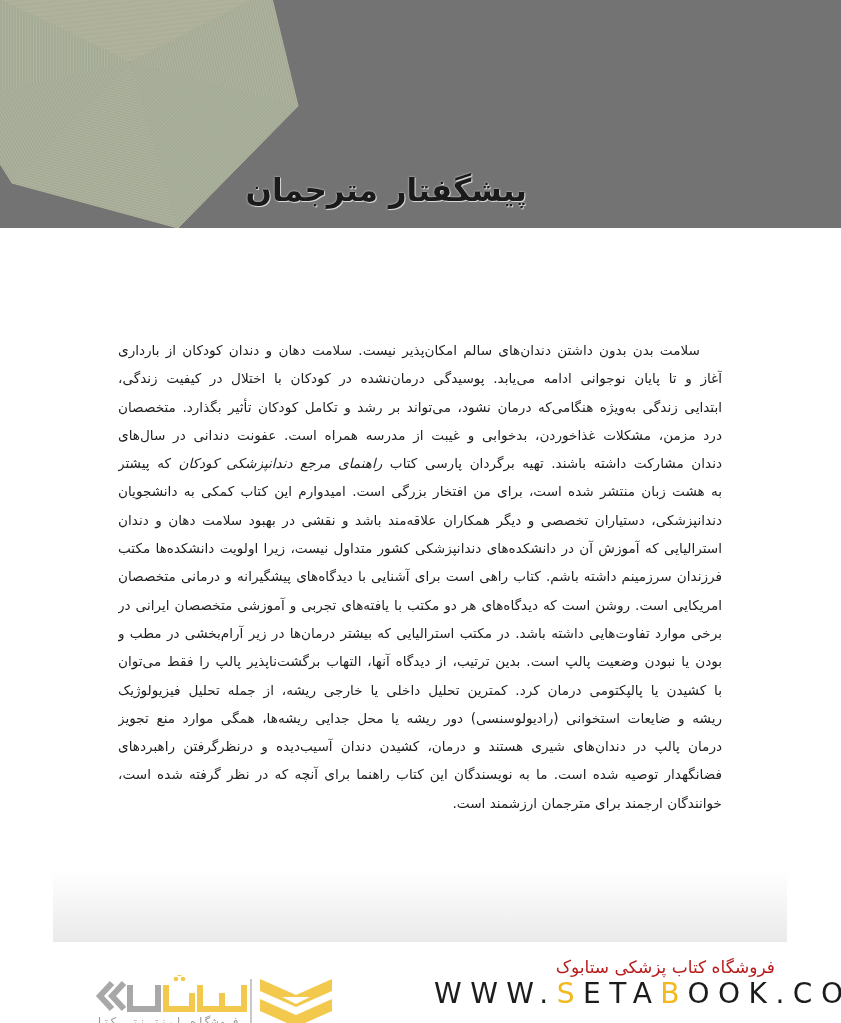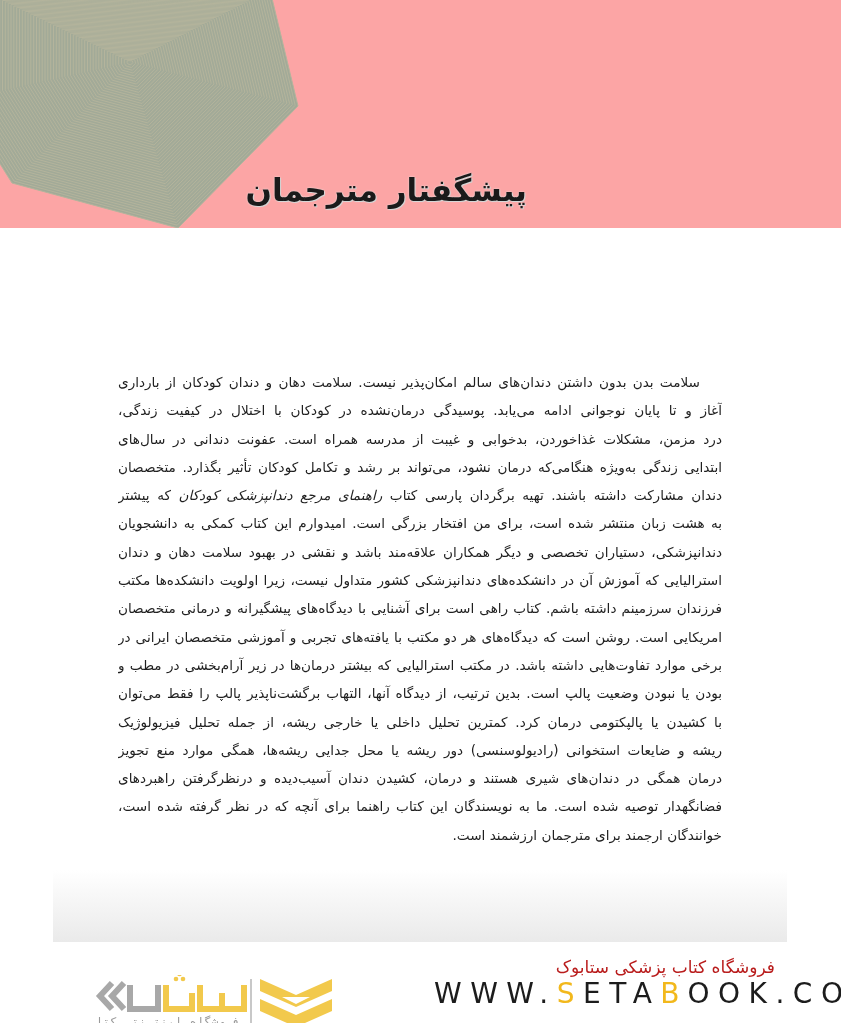--- a/index.html
+++ b/index.html
@@ -3,39 +3,39 @@
 <meta charset="utf-8">
 <style>
   html, body { margin: 0; padding: 0; }
   body {
     width: 841px; height: 1023px; position: relative; overflow: hidden;
     background: #ffffff;
     font-family: "DejaVu Sans", sans-serif;
   }
   .header-band {
     position: absolute; left: 0; top: 0; width: 841px; height: 228px;
-    background: #fca5a5; overflow: hidden;
+    background: #737373; overflow: hidden;
   }
   .header-band svg { position: absolute; left: 0; top: 0; }
   .page-title {
     position: absolute; right: 314px; top: 172px;
     font-family: "DejaVu Sans", sans-serif;
     font-weight: bold; font-size: 31px; color: #1a1a1a;
     direction: rtl; white-space: nowrap;
     text-shadow: 0 0 2px #e6e6e6, 1px 1px 0 #d0d0d0;
     letter-spacing: -0.5px;
   }
   .body-text {
     position: absolute; left: 118px; top: 336px; width: 604px;
     direction: rtl; text-align: justify; text-align-last: right;
     font-family: "DejaVu Sans", sans-serif;
     font-size: 13.6px; line-height: 28.3px; color: #1f1f1f;
   }
   .body-text .line { display: block; text-align: justify; text-align-last: justify; white-space: nowrap; overflow: hidden; }
-  .body-text .line.first { text-indent: 22px; margin-top: 32px; }
+  .body-text .line.first { text-indent: 22px; }
   .body-text .line.last { text-align-last: right; }
   .body-text em { }
   .fade-band {
     position: absolute; left: 53px; top: 870px; width: 734px; height: 72px;
     background: linear-gradient(to bottom, rgba(255,255,255,0) 0%, rgba(225,225,225,0.7) 100%);
     pointer-events: none;
   }
   .footer {
     position: absolute; left: 0; top: 945px; width: 841px; height: 78px; background: #ffffff;
   }
@@ -123,33 +123,33 @@
       <polygon points="121.5,57.9 137.0,58.4 138.4,64.2 132.4,70.3 124.1,68.1 121.5,63.9" fill="none" stroke="#b4b49c" stroke-width="1"></polygon>
       <polygon points="124.3,59.3 134.7,59.6 135.6,63.5 131.6,67.5 126.1,66.0 124.3,63.3" fill="none" stroke="#b4b49c" stroke-width="1"></polygon>
       <polygon points="127.2,60.6 132.3,60.8 132.8,62.7 130.8,64.8 128.0,64.0 127.2,62.6" fill="none" stroke="#b4b49c" stroke-width="1"></polygon>
     </svg>
   <div class="page-title">پیشگفتار مترجمان</div>
 </div>
 
 <div class="body-text">
   <span class="line first">سلامت بدن بدون داشتن دندان‌های سالم امکان‌پذیر نیست. سلامت دهان و دندان کودکان از بارداری</span>
   <span class="line">آغاز و تا پایان نوجوانی ادامه می‌یابد. پوسیدگی درمان‌نشده در کودکان با اختلال در کیفیت زندگی،</span>
+  <span class="line">ابتدایی زندگی به‌ویژه هنگامی‌که درمان نشود، می‌تواند بر رشد و تکامل کودکان تأثیر بگذارد. متخصصان</span>
   <span class="line">درد مزمن، مشکلات غذاخوردن، بدخوابی و غیبت از مدرسه همراه است. عفونت دندانی در سال‌های</span>
-  <span class="line">ابتدایی زندگی به‌ویژه هنگامی‌که درمان نشود، می‌تواند بر رشد و تکامل کودکان تأثیر بگذارد. متخصصان</span>
   <span class="line"><span>دندان  مشارکت داشته باشند. تهیه برگردان پارسی کتاب</span> <em>راهنمای مرجع دندانپزشکی کودکان</em> <span>که پیشتر</span></span>
   <span class="line">به هشت زبان منتشر شده است، برای من افتخار بزرگی است. امیدوارم این کتاب کمکی به دانشجویان</span>
   <span class="line">دندانپزشکی، دستیاران تخصصی و دیگر همکاران علاقه‌مند باشد و نقشی در بهبود سلامت دهان و دندان</span>
   <span class="line">استرالیایی که آموزش آن در دانشکده‌های دندانپزشکی کشور متداول نیست، زیرا اولویت دانشکده‌ها مکتب</span>
   <span class="line">فرزندان سرزمینم داشته باشم. کتاب راهی است برای آشنایی با دیدگاه‌های پیشگیرانه و درمانی متخصصان</span>
   <span class="line">امریکایی است. روشن است که دیدگاه‌های هر دو مکتب با یافته‌های تجربی و آموزشی متخصصان ایرانی در</span>
   <span class="line">برخی موارد تفاوت‌هایی داشته باشد. در مکتب استرالیایی که بیشتر درمان‌ها در زیر آرام‌بخشی در مطب و</span>
   <span class="line">بودن یا نبودن وضعیت پالپ است. بدین ترتیب، از دیدگاه آنها، التهاب برگشت‌ناپذیر پالپ را فقط می‌توان</span>
   <span class="line">با کشیدن یا پالپکتومی درمان کرد. کمترین تحلیل داخلی یا خارجی ریشه، از جمله تحلیل فیزیولوژیک</span>
   <span class="line">ریشه و ضایعات استخوانی (رادیولوسنسی) دور ریشه یا محل جدایی ریشه‌ها، همگی موارد منع تجویز</span>
-  <span class="line">درمان همگی در دندان‌های شیری هستند و درمان، کشیدن دندان آسیب‌دیده و درنظرگرفتن راهبردهای</span>
+  <span class="line">درمان پالپ در دندان‌های شیری هستند و درمان، کشیدن دندان آسیب‌دیده و درنظرگرفتن راهبردهای</span>
   <span class="line">فضانگهدار توصیه شده است. ما به نویسندگان این کتاب راهنما برای آنچه که در نظر گرفته شده است،</span>
   <span class="line last">خوانندگان ارجمند برای مترجمان ارزشمند است.</span>
 </div>
 
 <div class="fade-band"></div>
 
 <div class="footer">
   <div class="logo-wrap">
     <svg class="logo-word" width="160" height="42" viewBox="0 0 160 42">
 

